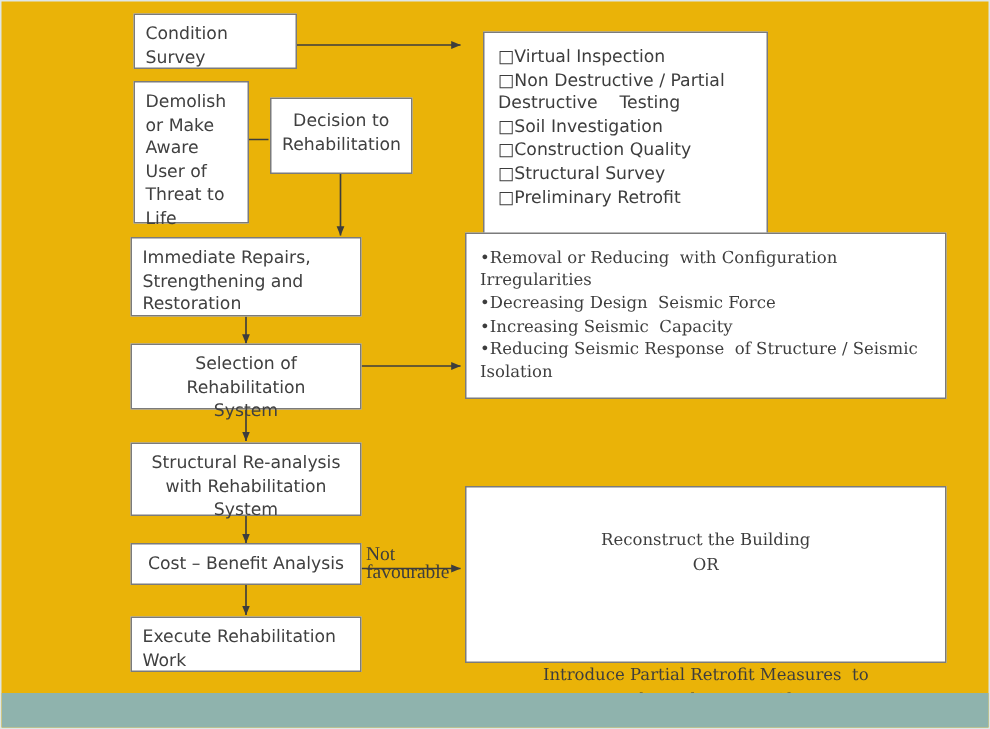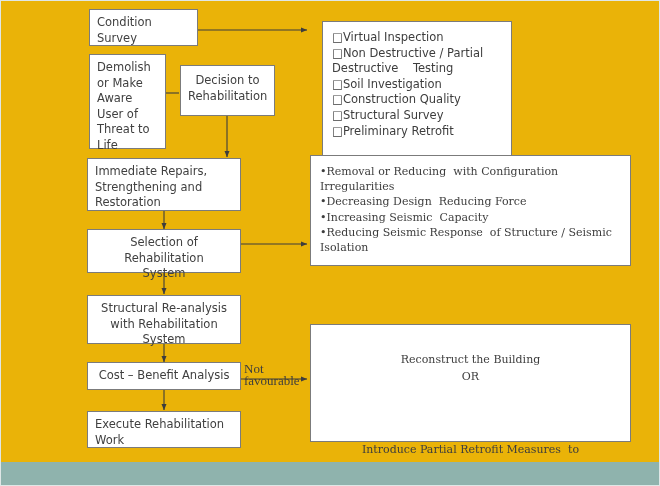--- a/index.html
+++ b/index.html
@@ -164,21 +164,21 @@
 Destructive    Testing</span></div>
       <div class="row"><span class="mk">□</span><span>Soil Investigation</span></div>
       <div class="row"><span class="mk">□</span><span>Construction Quality</span></div>
       <div class="row"><span class="mk">□</span><span>Structural Survey</span></div>
       <div class="row"><span class="mk">□</span><span>Preliminary Retrofit</span></div>
     </div>
 
   <div class="bullets serif" style="left: 309px; top: 154px; width: 321px; height: 111px; border-color: rgb(123, 123, 123);">
       <div class="row"><span class="mk">•</span><span>Removal or Reducing  with Configuration
 Irregularities</span></div>
-      <div class="row"><span class="mk">•</span><span>Decreasing Design  Reducing Force</span></div>
+      <div class="row"><span class="mk">•</span><span>Decreasing Design  Seismic Force</span></div>
       <div class="row"><span class="mk">•</span><span>Increasing Seismic  Capacity</span></div>
       <div class="row"><span class="mk">•</span><span>Reducing Seismic Response  of Structure / Seismic
 Isolation</span></div>
     </div>
 
   <div class="textblock" style="left: 309px; top: 323px; width: 321px; height: 118px; border-color: rgb(123, 123, 123);">
     <div class="ln" style="white-space: pre-wrap;">Reconstruct the Building</div>
     <div class="ln" style="white-space: pre-wrap;">OR</div>
     <div class="gap"></div>
     <div class="ln" style="white-space: pre-wrap; margin-top: 45px;">Introduce Partial Retrofit Measures  to

